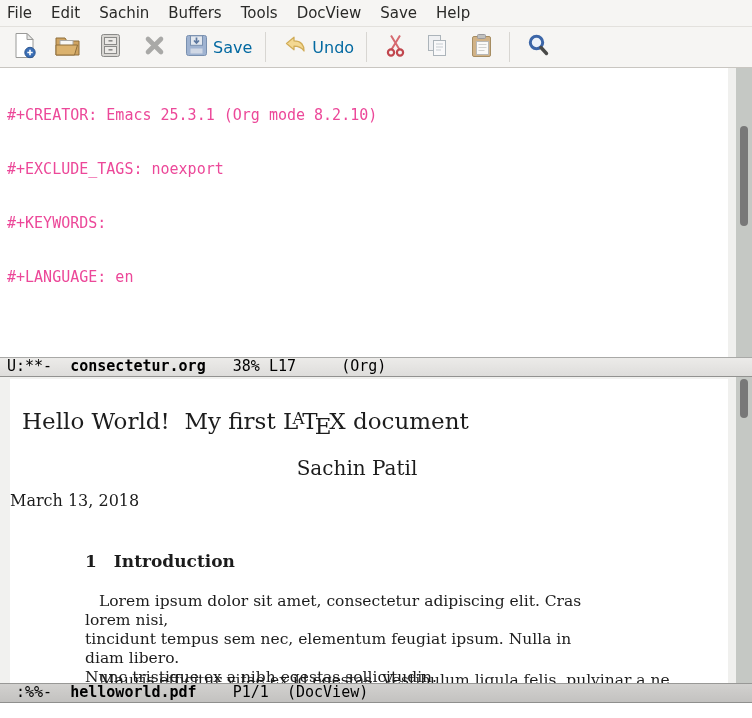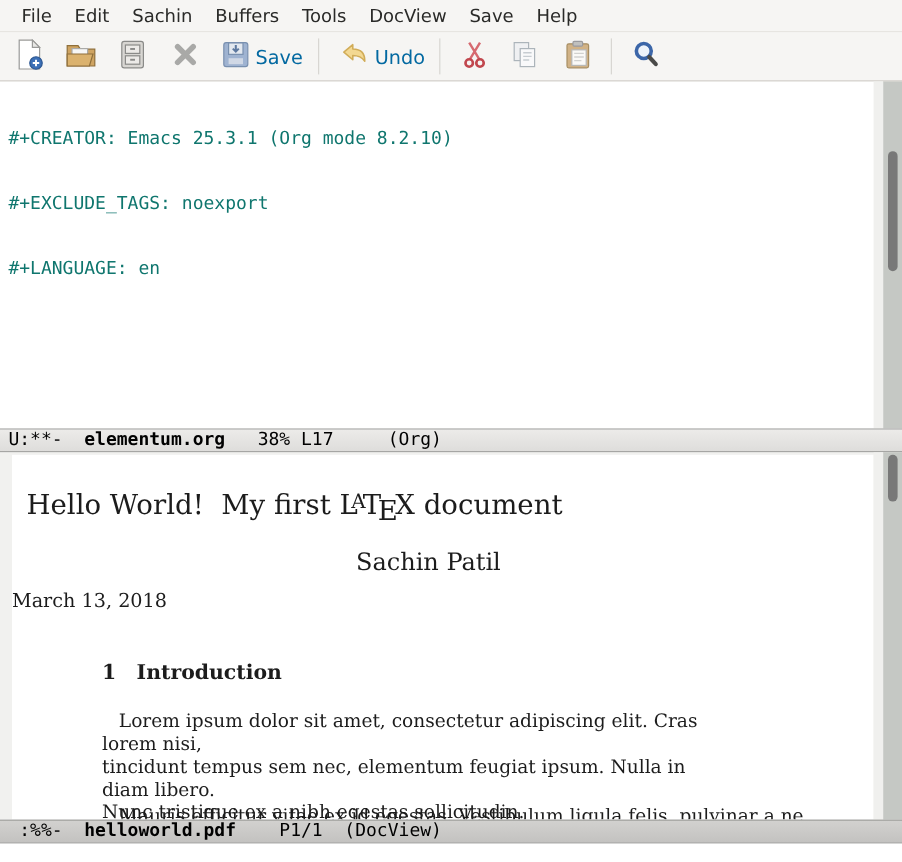--- a/index.html
+++ b/index.html
@@ -5,21 +5,21 @@
   html,body{margin:0;padding:0;}
   body{
     width:752px;height:718px;position:relative;overflow:hidden;
     background:#ffffff;font-family:"DejaVu Sans",sans-serif;
     -webkit-font-smoothing:antialiased;
   }
   
   .menubar{
     position:absolute;left:0;top:0;width:752px;height:27px;
     background:#f6f5f3;border-bottom:1px solid #e3e1dd;
-    display:flex;align-items:center;padding-left:18px;gap:19px;
+    display:flex;align-items:center;padding-left:7px;gap:19px;
     font-size:15px;color:#2a2a28;box-sizing:border-box;
   }
   .menu-item{cursor:default;white-space:nowrap;}
   
   .toolbar{
     position:absolute;left:0;top:27px;width:752px;height:41px;
     background:#f6f5f3;border-bottom:1px solid #c9c6c1;
     display:flex;align-items:center;box-sizing:border-box;
   }
   .tbtn{width:30px;height:30px;display:flex;align-items:center;justify-content:center;flex:0 0 auto;}
@@ -27,21 +27,21 @@
   .tsep{width:1px;height:30px;background:#d8d6d2;flex:0 0 auto;}
   .dim{opacity:.8;}
   
   .org-window{
     position:absolute;left:0;top:68px;width:736px;height:289px;
     background:#fff;overflow:hidden;
     font-family:"DejaVu Sans Mono",monospace;font-size:15px;line-height:18px;
     padding:2px 0 0 7px;box-sizing:border-box;white-space:pre;color:#000;
   }
   .line{height:18px;}
-  .line.meta{color:#0f766e;}
+  .line.meta{color:#ec4899;}
   
   .modeline{
     position:absolute;left:0;width:752px;height:20px;box-sizing:border-box;
     font-family:"DejaVu Sans Mono",monospace;font-size:15px;line-height:17px;
     color:#000;padding-left:7px;white-space:pre;overflow:hidden;
   }
   .ml-org{
     top:357px;background:linear-gradient(#ecebe9,#dedddb);
     border-top:1px solid #a9a9a7;border-bottom:1px solid #929290;
   }
@@ -194,40 +194,41 @@
         <circle cx="10.5" cy="9.5" r="6.2" fill="#eef3fa" stroke="#3c66a8" stroke-width="3"></circle>
         <path d="M15 14.5 L20.5 20.5" stroke="#4a4a48" stroke-width="3.4" stroke-linecap="round"></path>
       </svg>
     </span>
   </div>
 </div>
 
 <div class="org-window">
   <div class="line meta">#+CREATOR: Emacs 25.3.1 (Org mode 8.2.10)</div>
   <div class="line meta">#+EXCLUDE_TAGS: noexport</div>
+  <div class="line meta">#+KEYWORDS:</div>
   <div class="line meta">#+LANGUAGE: en</div>
   
   
   
   
   
   
   
   
   
   
   
 </div>
 
 <div class="fringe fr-org"></div>
 <div class="sbar sb-org">
   <div class="thumb th-org"></div>
 </div>
 
-<div class="modeline ml-org"><span>U:**-  </span><span class="ml-name">elementum.org</span><span>   38% L17     (Org)</span></div>
+<div class="modeline ml-org"><span>U:**-  </span><span class="ml-name">consectetur.org</span><span>   38% L17     (Org)</span></div>
 
 <div class="pdf-window">
   <div class="pdf-page">
     <div class="pdf-title"><span>Hello World!  My first L</span><span class="lx-a">A</span><span>T</span><span class="lx-e">E</span><span>X document</span></div>
     <div class="pdf-author">Sachin Patil</div>
     <div class="pdf-date">March 13, 2018</div>
     <div class="pdf-heading"><span>1</span><span class="sec-title">Introduction</span></div>
     <div class="pdf-para">
       <div class="indent">Lorem ipsum dolor sit amet, consectetur adipiscing elit.  Cras lorem nisi,</div>
       <div>tincidunt tempus sem nec, elementum feugiat ipsum.  Nulla in diam libero.</div>

